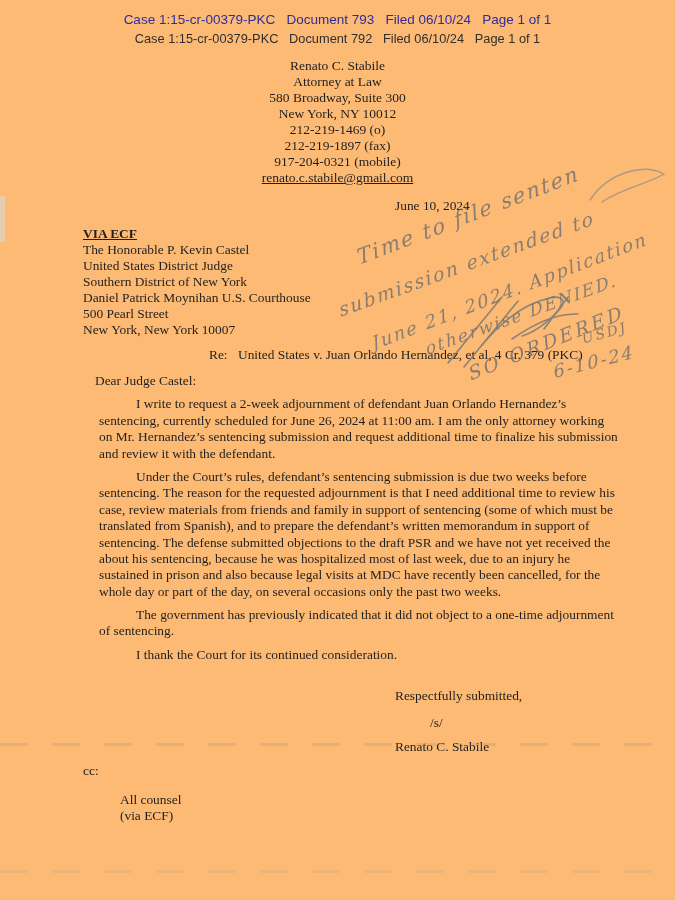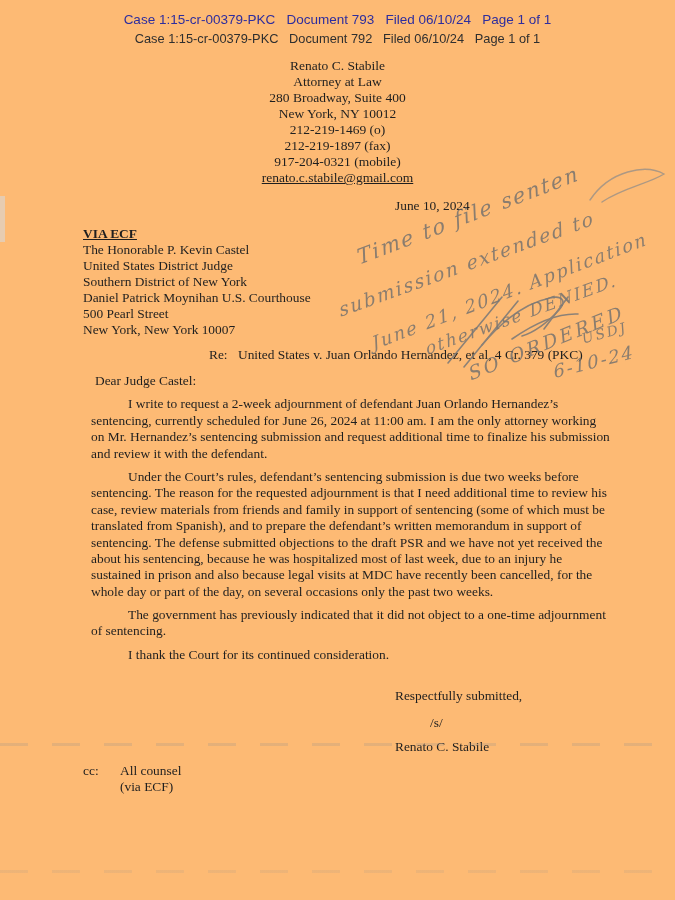--- a/index.html
+++ b/index.html
@@ -27,29 +27,29 @@
   .recipient .ln{height:16px;}
   
   .re-row{position:absolute; left:0; top:347px; width:675px; font-size:13.4px;}
   .re-label{position:absolute; left:209px;}
   .re-text{position:absolute; left:238px;}
   .re-case{}
   
   .letter-body{position:absolute; left:83px; top:373px; width:525px;
     font-size:13.4px; line-height:16.4px;}
   .salutation{margin:0 0 7px 12px;}
-  .para{margin:0 0 7px 8px;}
+  .para{margin:0 0 7px 16px;}
   .para .ln{height:16.4px; white-space:nowrap;}
   .para .ln:first-child{text-indent:37px;}
   
   .closing-resp{position:absolute; left:395px; top:688px; font-size:13.4px;}
   .closing-s{position:absolute; left:430px; top:715px; font-size:13.4px;}
   .closing-name{position:absolute; left:395px; top:739px; font-size:13.4px;}
   .cc-label{position:absolute; left:83px; top:763px; font-size:13.4px;}
-  .cc-lines{position:absolute; left:120px; top:763px; font-size:13.4px; line-height:16px;}
+  .cc-lines{position:absolute; left:120px; top:792px; font-size:13.4px; line-height:16px;}
   
   .hw{position:absolute; font-family:"DejaVu Serif", serif; font-style:italic;
     color:var(--pencil,#6e6e6e); opacity:.8; white-space:nowrap;
     transform-origin:0 0; letter-spacing:2px;}
   .hw-1{left:355px; top:246px; font-size:21px; transform:rotate(-21deg) skewX(-8deg);}
   .hw-2{left:337px; top:299px; font-size:19px; transform:rotate(-20deg) skewX(-8deg);}
   .hw-3{left:370px; top:333px; font-size:18px; transform:rotate(-21deg) skewX(-8deg);}
   .hw-4{left:424px; top:339px; font-size:17px; transform:rotate(-20deg) skewX(-8deg);}
   .hw-5{left:466px; top:363px; font-size:19px; letter-spacing:3px; transform:rotate(-22deg) skewX(-6deg);}
   .hw-usdj{left:580px; top:331px; font-size:14px; transform:rotate(-15deg);}
@@ -69,21 +69,21 @@
 
 <div class="page" style="--stamp-blue: #2d2d9e; --text-black: #1f1f1f; --pencil: #6e6e6e;">
 
   <div class="stamp stamp-1">Case 1:15-cr-00379-PKC   Document 793   Filed 06/10/24   Page 1 of 1</div>
   <div class="stamp stamp-2">Case 1:15-cr-00379-PKC   Document 792   Filed 06/10/24   Page 1 of 1</div>
 
   <div class="letterhead">
     <div>
         <div class="ln">Renato C. Stabile</div>
         <div class="ln">Attorney at Law</div>
-        <div class="ln">280 Broadway, Suite 400</div>
+        <div class="ln">580 Broadway, Suite 300</div>
         <div class="ln">New York, NY  10012</div>
         <div class="ln">212-219-1469 (o)</div>
         <div class="ln">212-219-1897 (fax)</div>
         <div class="ln">917-204-0321 (mobile)</div>
       </div>
     <div class="ln email">renato.c.stabile@gmail.com</div>
   </div>
 
   <div class="date-line">June 10, 2024</div>
 

